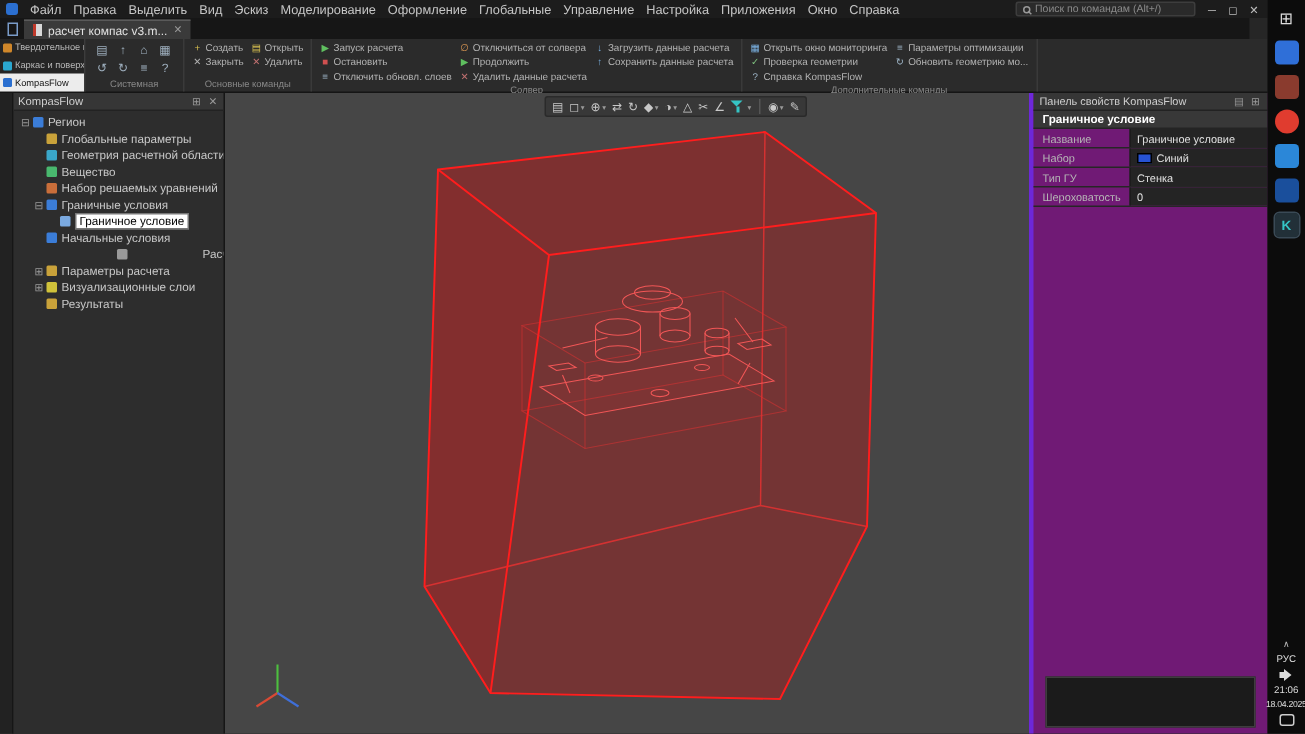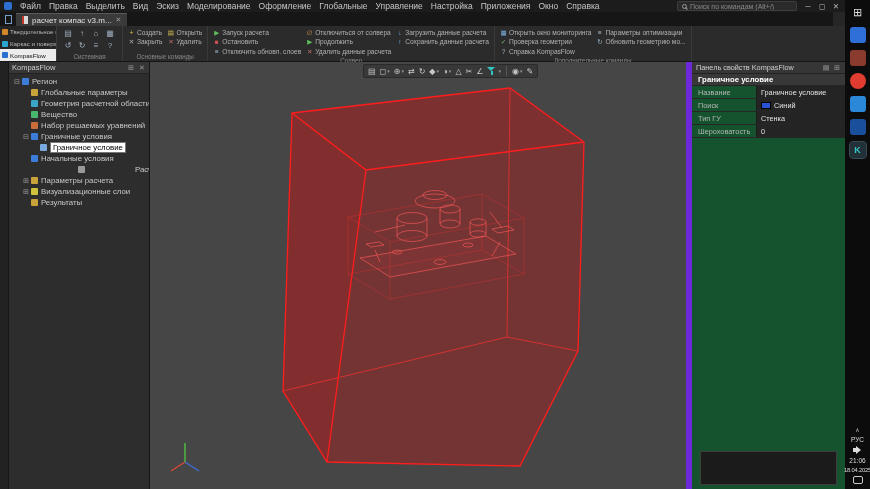--- a/index.html
+++ b/index.html
@@ -81,22 +81,22 @@
     gap:2px; z-index:5; }
   .vicon { display:flex; align-items:center; height:12px; padding:0 1px; color:#c8c8c8; font-size:8px; }
   .vicon .dd { font-size:5px; color:#999; margin-left:1px; }
   .vdivider { width:1px; height:10px; background:#555; margin:0 2px; }
   .funnel { position:relative; width:10px; height:10px; }
   .funnel::before { content:""; position:absolute; top:1px; left:0; border-left:4.5px solid transparent;
     border-right:4.5px solid transparent; border-top:4px solid #35c4c4; }
   .funnel::after { content:""; position:absolute; top:5px; left:4px; width:1.5px; height:4px; background:#35c4c4; }
 
   
-  .props { position:absolute; left:686px; top:62px; width:159px; bottom:0; background:#14532d;
-    border-left:6px solid #6d28d9; }
+  .props { position:absolute; left:686px; top:62px; width:159px; bottom:0; background:#701a75;
+    border-left:3px solid #6d28d9; }
   .props-header { height:12px; background:#363636; display:flex; align-items:center; padding:0 4px;
     gap:3px; font-size:7.3px; color:#cfcfcf; border-bottom:1px solid #222; }
   .props-header .pt { flex:1; white-space:nowrap; overflow:hidden; }
   .props-section { height:12px; display:flex; align-items:center; padding:0 6px; font-size:7.8px;
     font-weight:bold; color:#fff; background:#383838; border-bottom:1px solid #242424; }
   .prow { height:13px; display:flex; align-items:stretch; border-bottom:1px solid #262626; }
   .plabel { width:64px; display:flex; align-items:center; padding-left:6px; font-size:7.3px; color:#b5b5b5; }
   .pvalue { flex:1; display:flex; align-items:center; gap:3px; padding:0 4px; background:#242424;
     border-left:1px solid #1c1c1c; font-size:7.3px; color:#e0e0e0; }
   .swatch { width:10px; height:7px; border:1px solid #000; flex:none; }
@@ -476,21 +476,21 @@
     </div>
     <div class="props-section">Граничное условие</div>
     <div id="prop-rows">
         <div class="prow">
           <div class="plabel">Название</div>
           <div class="pvalue">
             <span>Граничное условие</span>
           </div>
         </div>
         <div class="prow">
-          <div class="plabel">Поиск</div>
+          <div class="plabel">Набор</div>
           <div class="pvalue">
             <span class="swatch" style="background: rgb(39, 83, 212);"></span>
             <span>Синий</span>
           </div>
         </div>
         <div class="prow">
           <div class="plabel">Тип ГУ</div>
           <div class="pvalue">
             <span>Стенка</span>
           </div>

